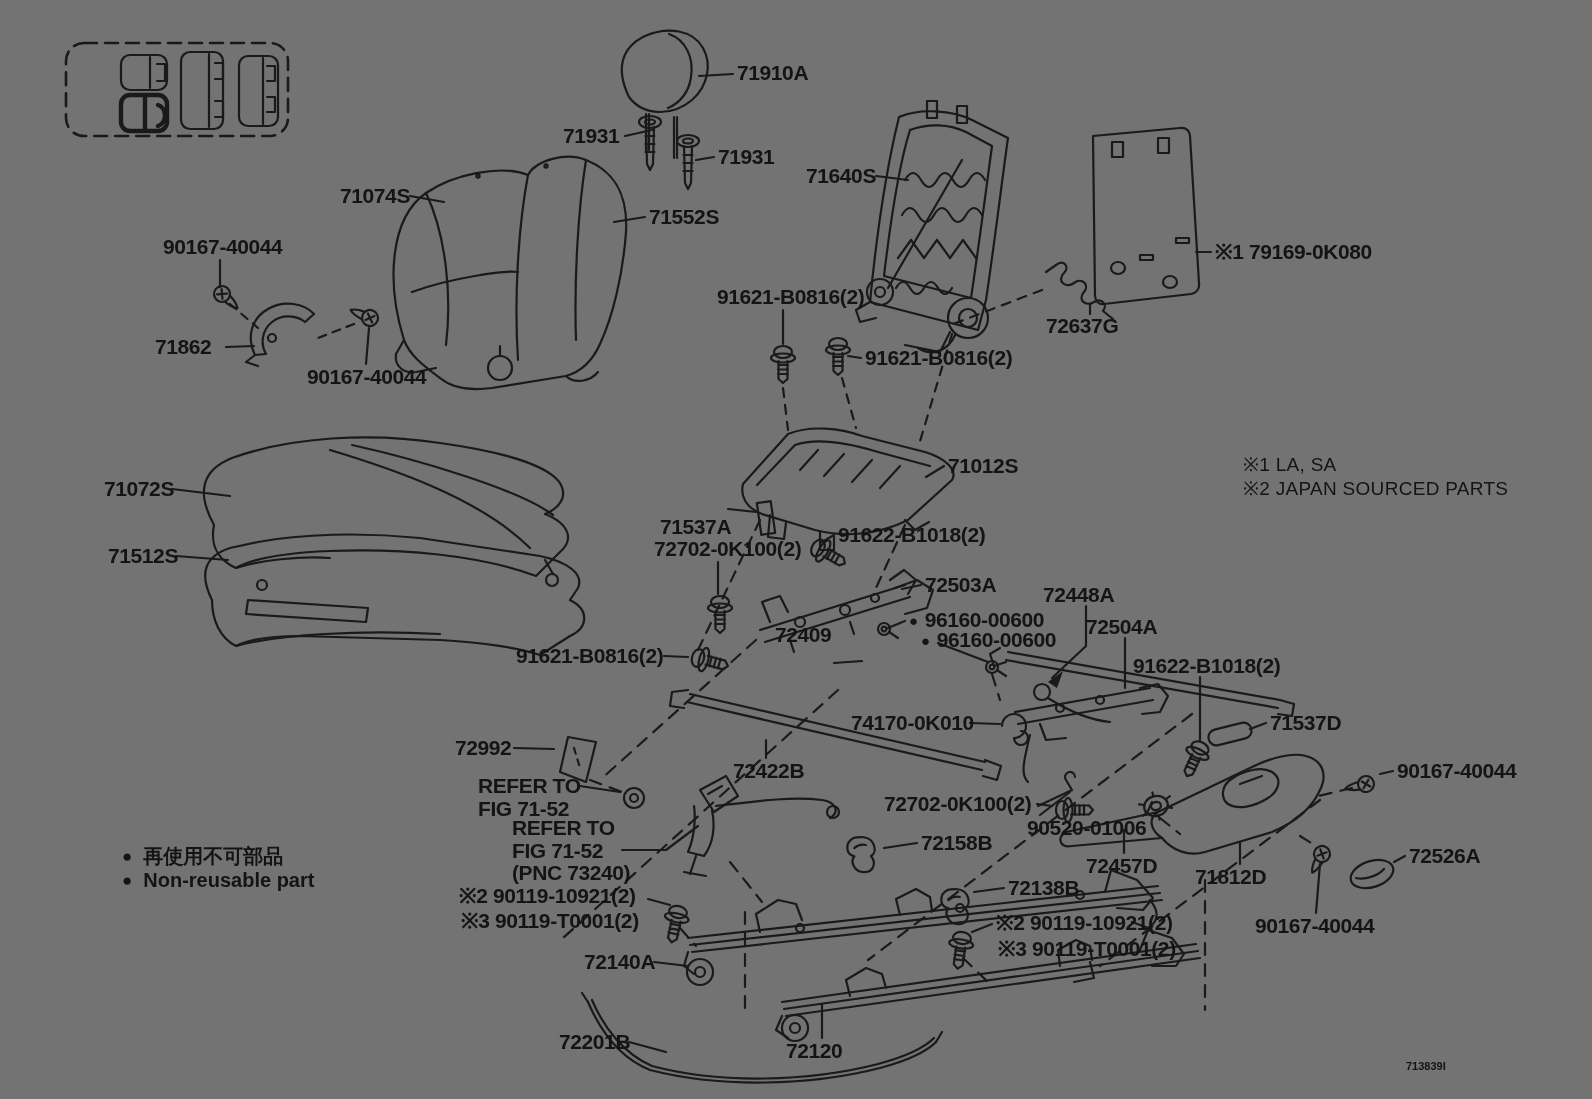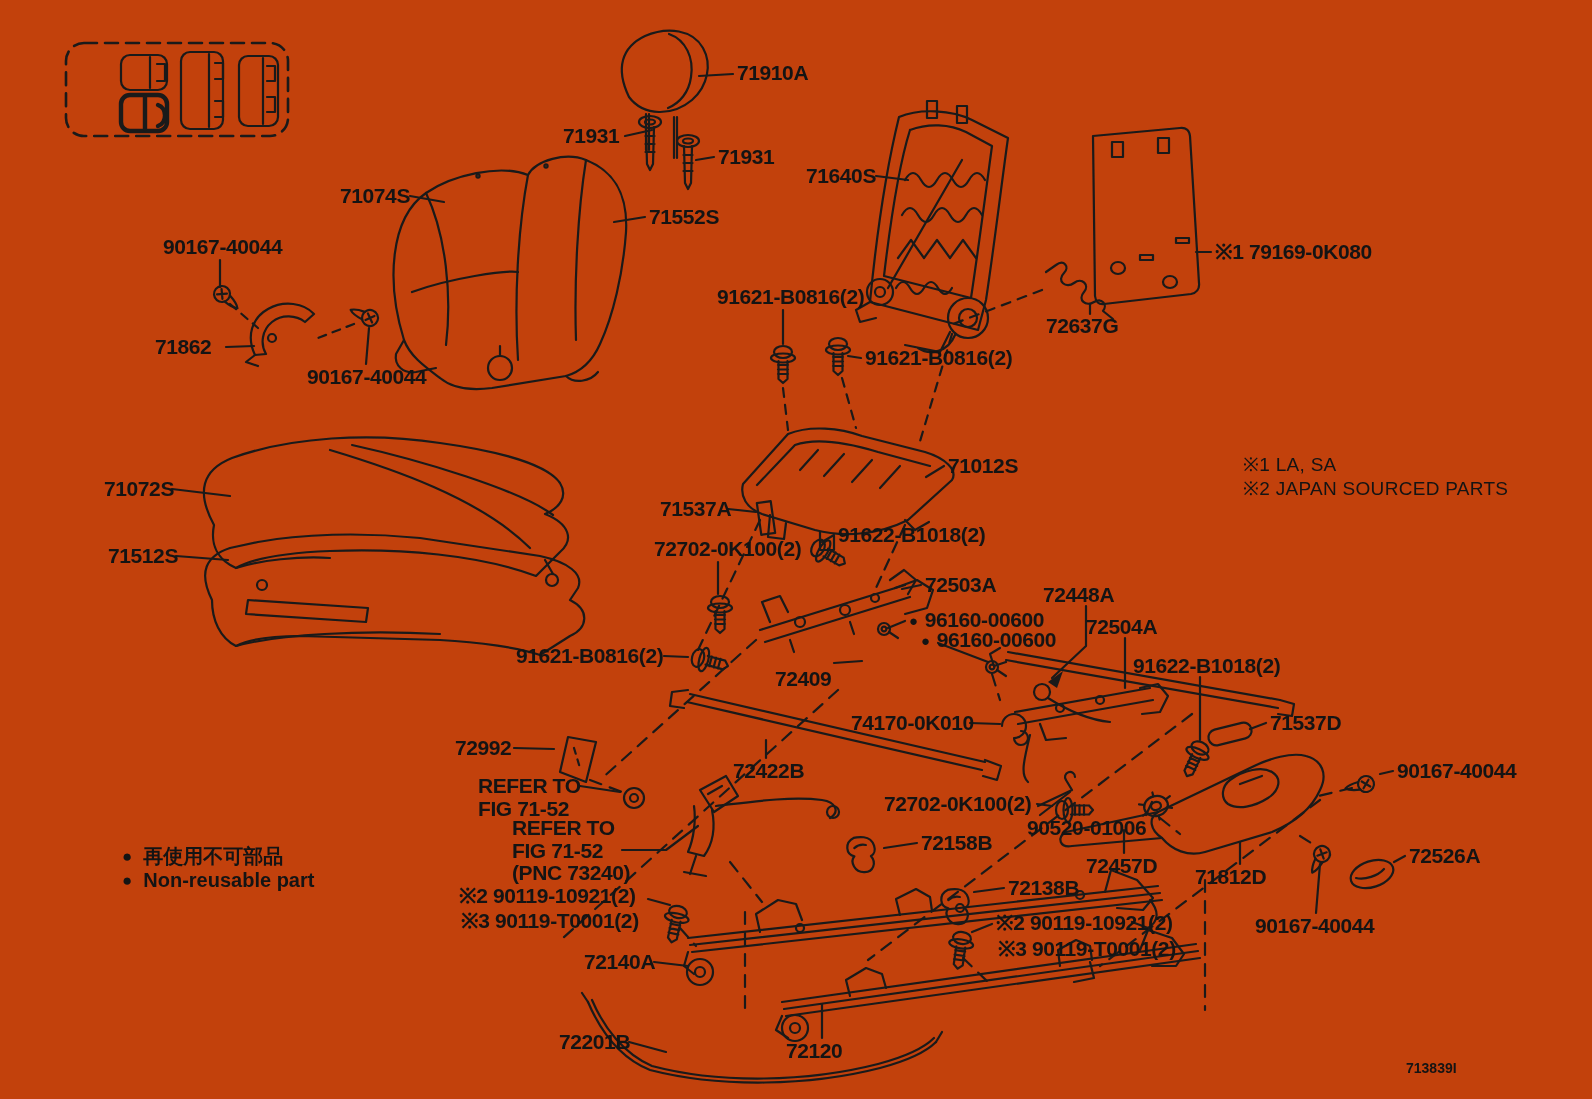--- a/index.html
+++ b/index.html
@@ -1,27 +1,27 @@
 <!DOCTYPE html>
 <html><head>
 <meta charset="utf-8">
 <style>
   html,body{margin:0;padding:0;background:#ffffff;}
-  .stage{position:relative;width:1592px;height:1099px;background:#c2410c;overflow:hidden;
+  .stage{position:relative;width:1592px;height:1099px;background:#737373;overflow:hidden;
          font-family:"Liberation Sans",sans-serif;}
   .art{position:absolute;left:0;top:0;}
   .lbl{position:absolute;font-weight:bold;font-size:21px;line-height:1.08;
        letter-spacing:-0.4px;color:#141414;white-space:pre-line;}
   .dotlbl{display:flex;align-items:center;gap:7px;}
   .mk{font-size:15px;line-height:1;}
   .note{position:absolute;font-weight:normal;font-size:19px;letter-spacing:0.3px;color:#141414;}
   .legend-row{position:absolute;display:flex;align-items:center;gap:11px;
               font-weight:bold;font-size:20px;color:#141414;}
   .legend-row .mk{font-size:17px;}
-  .footer{position:absolute;font-weight:bold;font-size:14px;color:#141414;}
+  .footer{position:absolute;font-weight:bold;font-size:11px;color:#141414;}
 </style>
 </head>
 <body>
 
 <div class="stage">
 
   <svg class="art" width="1592" height="1099" viewBox="0 0 1592 1099">
     <defs>
       <g id="g-bolt">
         <ellipse cx="0" cy="0" rx="9" ry="6"></ellipse>
@@ -336,36 +336,36 @@
   <div class="lbl" style="left:649px;top:206px">71552S</div>
   <div class="lbl" style="left:163px;top:236px">90167-40044</div>
   <div class="lbl" style="left:155px;top:336px">71862</div>
   <div class="lbl" style="left:307px;top:366px">90167-40044</div>
   <div class="lbl" style="left:806px;top:165px">71640S</div>
   <div class="lbl" style="left:1215px;top:241px">※1 79169-0K080</div>
   <div class="lbl" style="left:1046px;top:315px">72637G</div>
   <div class="lbl" style="left:717px;top:286px">91621-B0816(2)</div>
   <div class="lbl" style="left:865px;top:347px">91621-B0816(2)</div>
   <div class="lbl" style="left:948px;top:455px">71012S</div>
-  <div class="lbl" style="left:660px;top:498px">71537A</div>
+  <div class="lbl" style="left:660px;top:516px">71537A</div>
   <div class="lbl" style="left:838px;top:524px">91622-B1018(2)</div>
   <div class="lbl" style="left:654px;top:538px">72702-0K100(2)</div>
   <div class="lbl" style="left:925px;top:574px">72503A</div>
   <div class="lbl dotlbl" style="left:909px;top:609px">
     <span class="mk">●</span>
     <span>96160-00600</span>
   </div>
   <div class="lbl dotlbl" style="left:921px;top:629px">
     <span class="mk">●</span>
     <span>96160-00600</span>
   </div>
   <div class="lbl" style="left:1043px;top:584px">72448A</div>
   <div class="lbl" style="left:1086px;top:616px">72504A</div>
   <div class="lbl" style="left:1133px;top:655px">91622-B1018(2)</div>
-  <div class="lbl" style="left:775px;top:668px">72409</div>
+  <div class="lbl" style="left:775px;top:624px">72409</div>
   <div class="lbl" style="left:516px;top:645px">91621-B0816(2)</div>
   <div class="lbl" style="left:851px;top:712px">74170-0K010</div>
   <div class="lbl" style="left:1270px;top:712px">71537D</div>
   <div class="lbl" style="left:104px;top:478px">71072S</div>
   <div class="lbl" style="left:108px;top:545px">71512S</div>
   <div class="lbl" style="left:455px;top:737px">72992</div>
   <div class="lbl" style="left:478px;top:775px">REFER TO
 FIG 71-52</div>
   <div class="lbl" style="left:512px;top:817px">REFER TO
 FIG 71-52

